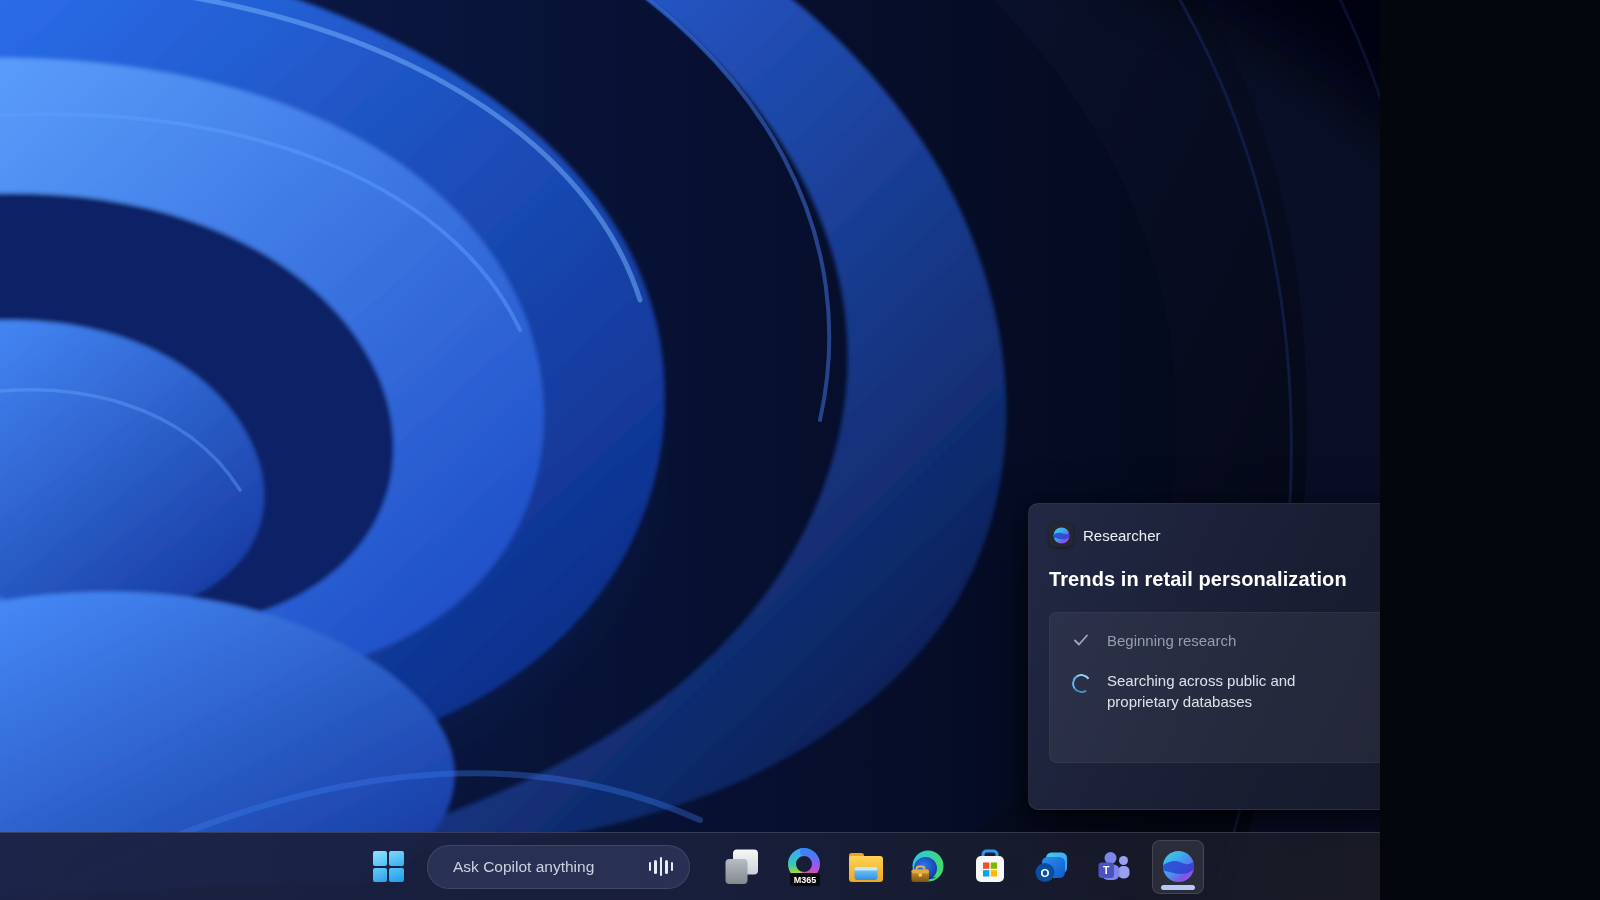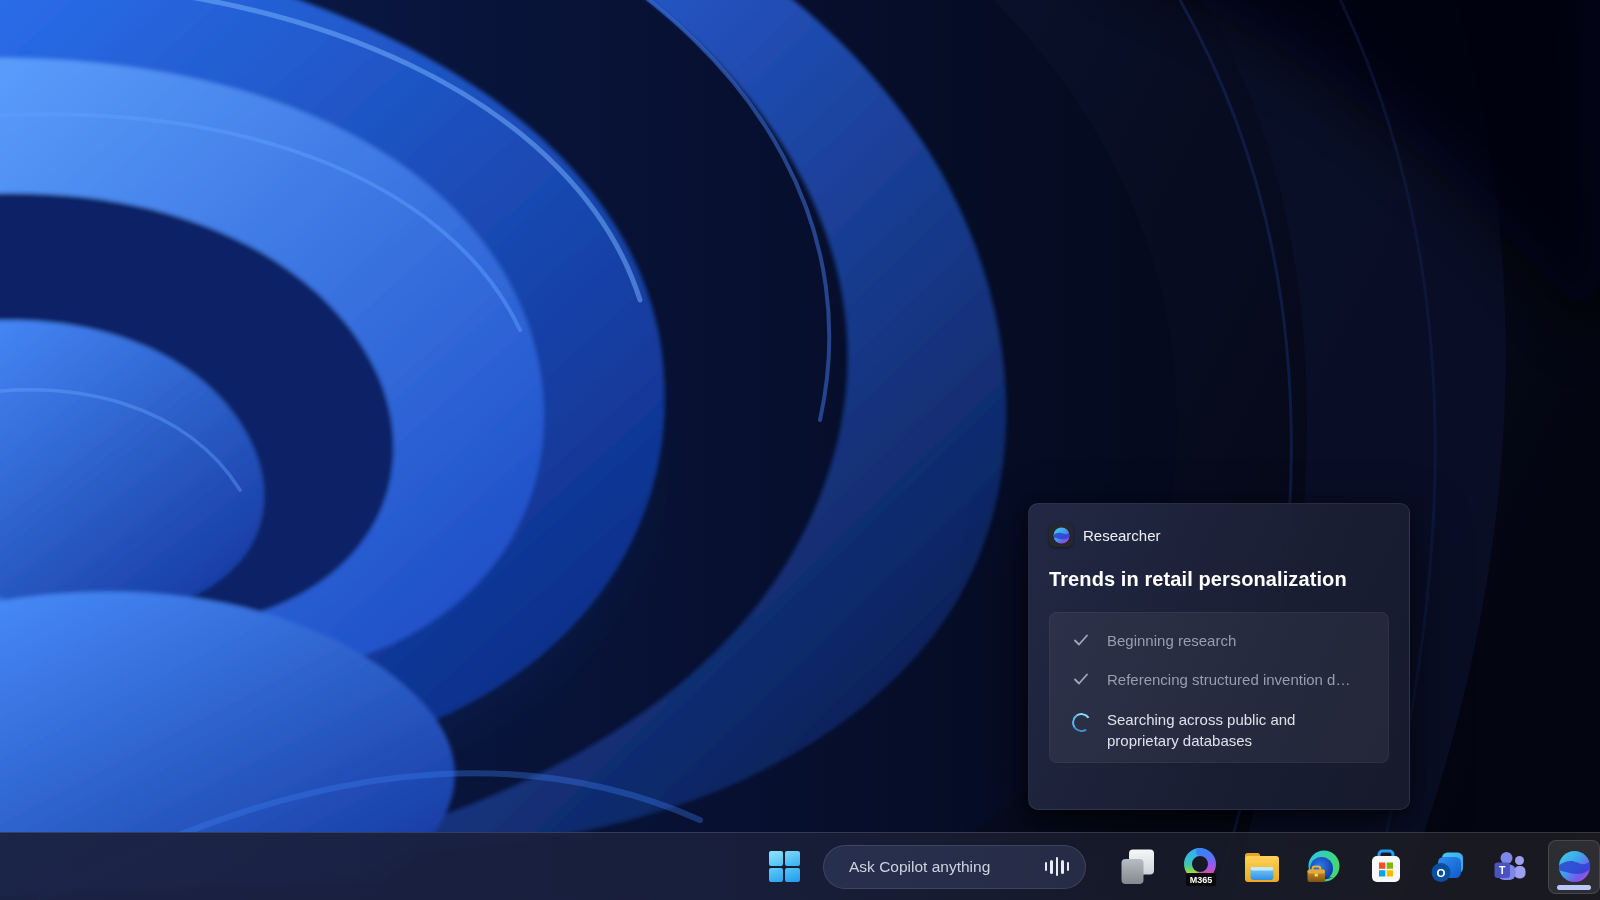--- a/index.html
+++ b/index.html
@@ -1,17 +1,17 @@
 <!DOCTYPE html>
 <html><head>
 <meta charset="utf-8">
 <style>
   html,body{margin:0;padding:0;width:1600px;height:900px;overflow:hidden;background:#04060e;
     font-family:"Liberation Sans",sans-serif;}
-  .screen{position:relative;width:1600px;height:900px;overflow:hidden;}
+  .screen{position:relative;width:1380px;height:900px;overflow:hidden;}
   .wallpaper{position:absolute;inset:0;display:block;}
 
   
   .card{position:absolute;left:1028px;top:503px;width:382px;height:307px;box-sizing:border-box;
     padding:19px 20px 20px;border-radius:10px;
     background:linear-gradient(115deg,rgba(36,42,70,0.96),rgba(26,31,52,0.96) 60%,rgba(23,27,44,0.96));
     border:1px solid rgba(255,255,255,0.07);
     box-shadow:0 22px 55px rgba(0,0,0,0.55), 0 4px 14px rgba(0,0,0,0.4);}
   .card-header{display:flex;align-items:center;gap:10px;height:24px;}
   .app-icon{width:24px;height:24px;border-radius:6px;background:#27272f;display:grid;place-items:center;
@@ -27,21 +27,21 @@
   .step-label{font-size:15px;line-height:20px;}
   .step-label.done{color:#979eae;}
   .step-label.active{color:#dde1ea;line-height:21px;max-width:210px;}
   .spinner{width:19px;height:19px;border-radius:50%;border:2.6px solid transparent;
     border-top-color:#86d7f8;border-left-color:#5fb9ea;border-bottom-color:#3f8fc8;
     transform:rotate(12deg);box-sizing:border-box;margin-top:4px;}
 
   
   .taskbar{position:absolute;left:0;bottom:0;width:1600px;height:68px;display:flex;align-items:center;
     background:linear-gradient(90deg,rgba(27,34,66,0.95) 0%,rgba(25,31,60,0.95) 45%,rgba(23,26,42,0.94) 70%,rgba(27,27,32,0.93) 100%);
-    border-top:1px solid rgba(255,255,255,0.13);box-sizing:border-box;justify-content:flex-end;}
+    border-top:1px solid rgba(255,255,255,0.13);box-sizing:border-box;}
   .tb-slot{width:48px;height:48px;border-radius:8px;display:grid;place-items:center;position:relative;flex:0 0 auto;cursor:pointer;}
   .start-slot{margin-left:364px;}
   .winlogo{width:31px;height:31px;display:grid;grid-template-columns:1fr 1fr;grid-template-rows:1fr 1fr;gap:2px;}
   .winlogo span{border-radius:2px;}
   .p-tl{background:linear-gradient(160deg,#90e4fb,#4cc0f4);}
   .p-tr{background:linear-gradient(160deg,#7fd8f9,#38aef0);}
   .p-bl{background:linear-gradient(160deg,#63cdf6,#2ba0ee);}
   .p-br{background:linear-gradient(160deg,#55c4f4,#209af0);}
 
   .search-pill{margin-left:15px;width:263px;height:44px;border-radius:22px;box-sizing:border-box;
@@ -160,28 +160,20 @@
       <div class="step">
         <span class="step-icon">
           <svg width="18" height="18" viewBox="0 0 18 18">
               <path d="M3 9.5 L7 13.5 L15 4.5" stroke="#9fa8bb" stroke-width="1.8" fill="none" stroke-linecap="round" stroke-linejoin="round"></path>
             </svg>
         </span>
         <span class="step-label done">Beginning research</span>
       </div>
       <div class="step">
         <span class="step-icon">
-          <svg width="18" height="18" viewBox="0 0 18 18">
-              <path d="M3 9.5 L7 13.5 L15 4.5" stroke="#9fa8bb" stroke-width="1.8" fill="none" stroke-linecap="round" stroke-linejoin="round"></path>
-            </svg>
-        </span>
-        <span class="step-label done">Referencing structured invention d…</span>
-      </div>
-      <div class="step">
-        <span class="step-icon">
             <span class="spinner"></span>
           </span>
         <span class="step-label active">Searching across public and proprietary databases</span>
       </div>
     </div>
   </div>
 
   <div class="taskbar">
 
     <div class="tb-slot start-slot">

